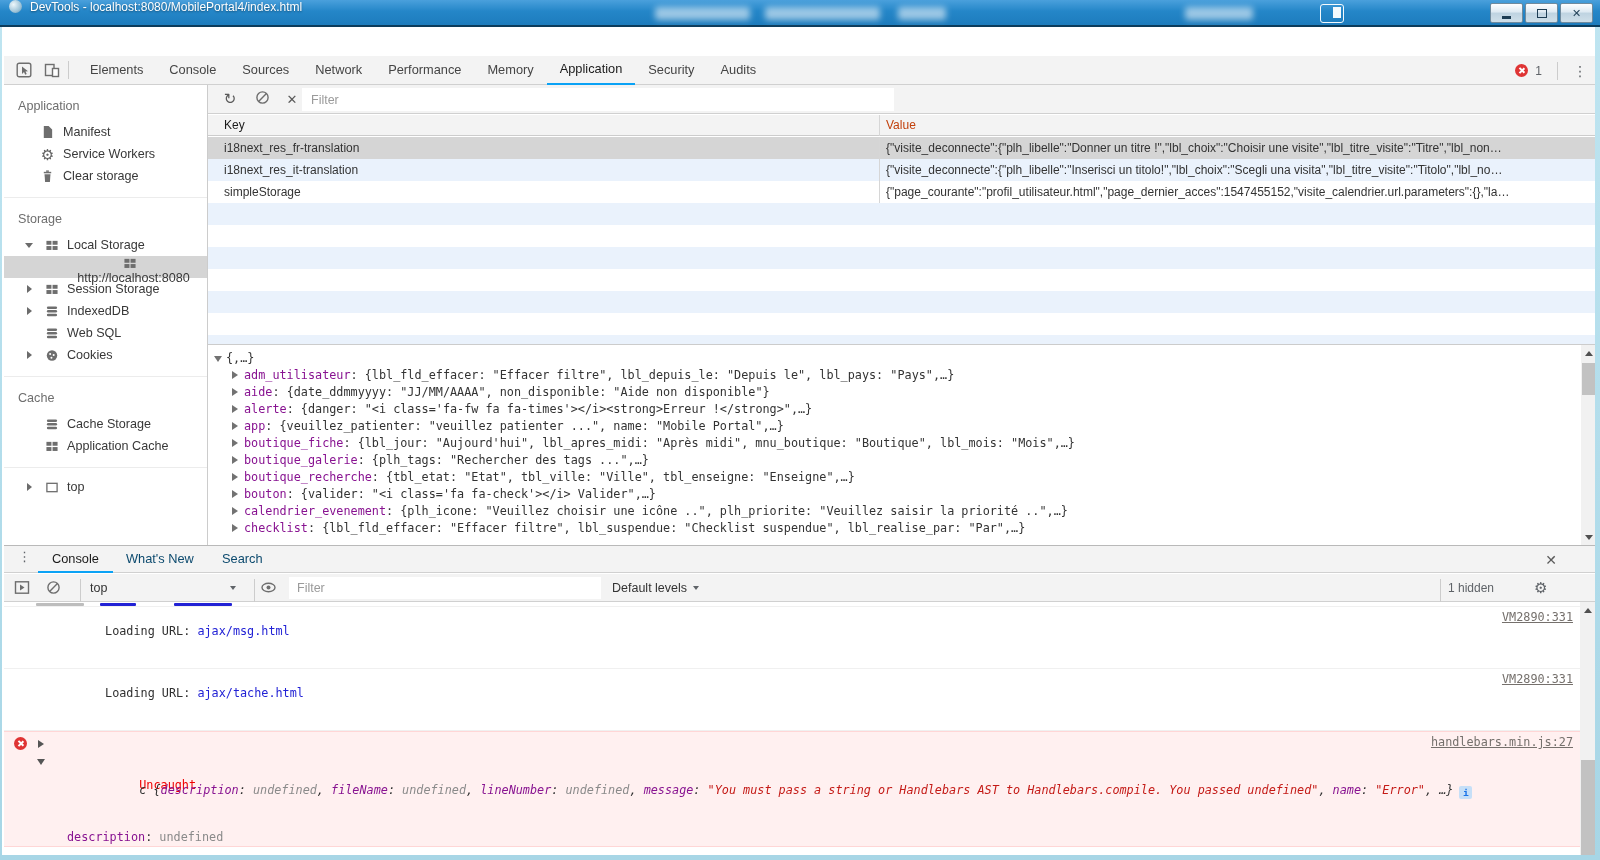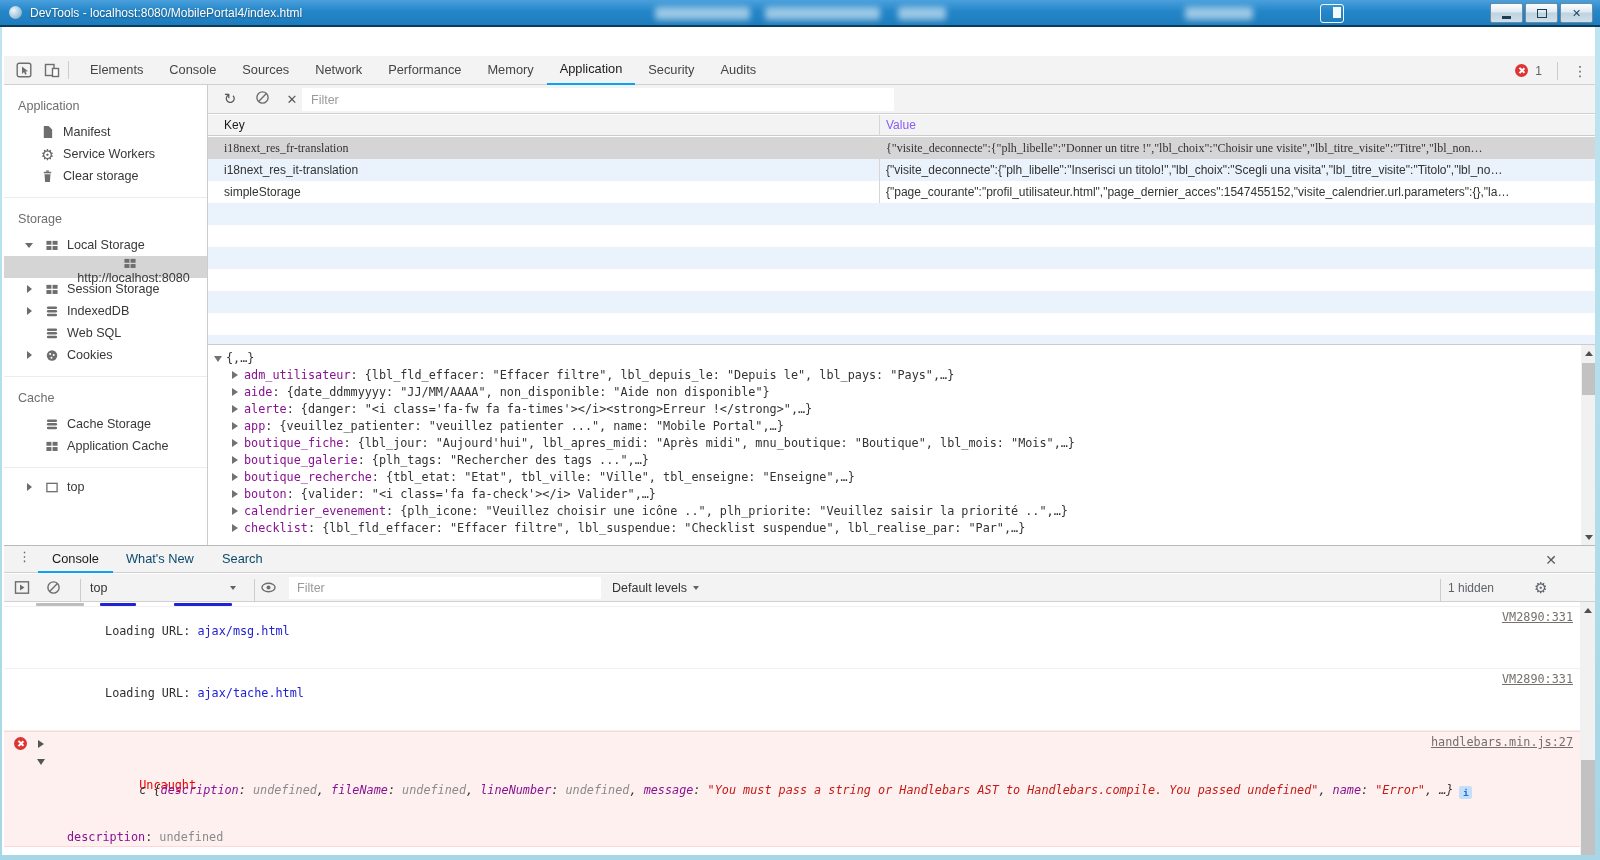--- a/index.html
+++ b/index.html
@@ -5,21 +5,21 @@
   * { margin:0; padding:0; box-sizing:border-box; }
   html,body { width:1600px; height:860px; overflow:hidden; }
   body { font-family:"Liberation Sans", sans-serif; font-size:12px; color:#333; }
   .frame { position:relative; width:1600px; height:860px;
            background:linear-gradient(180deg,#bfe5f1,#a7d6e6); }
   .app { position:absolute; left:2px; top:27px; width:1593px; height:828px; background:#fff; overflow:hidden; }
 
   
   .titlebar { position:absolute; left:0; top:0; width:1600px; height:27px;
     background:linear-gradient(180deg,#4aa0dc 0%, #2486c8 45%, #1d7cbd 100%);
-    border-bottom:2px solid #0c3c5c; display:flex; align-items:center; z-index:10;}
+    border-bottom:2px solid #0c3c5c; display:flex; align-items:flex-start; z-index:10;}
   .tb-appicon { width:13px; height:13px; margin:0 8px 0 9px; border-radius:50%;
     background:radial-gradient(circle at 35% 35%, #eef7fb, #9fc4d8 60%, #5b8fae); }
   .tb-title { color:#fff; font-size:12px; text-shadow:0 1px 2px rgba(0,0,0,.4); }
   .blur-blob { position:absolute; top:7px; height:13px; border-radius:3px;
     background:rgba(255,255,255,.55); filter:blur(3px); }
   .tb-sideicon { position:absolute; left:1320px; top:4px; width:24px; height:19px;
     border:1.5px solid rgba(255,255,255,.95); border-radius:3px; }
   .tb-sideicon i { position:absolute; right:2px; top:2px; width:8px; height:11px; background:rgba(255,255,255,.95); display:block;}
   .win-btns { position:absolute; right:7px; top:3px; display:flex; gap:2px; }
   .win-btn { width:33px; height:20px; border:1px solid #6f8a9d; border-radius:2px;
@@ -63,27 +63,27 @@
   .panel { position:absolute; left:206px; top:58px; width:1389px; height:460px; background:#fff;}
   .panel-toolbar { position:absolute; left:0; top:0; width:100%; height:29px; background:#f3f3f3;
     border-bottom:1px solid #d0d0d0; display:flex; align-items:center;}
   .ptb-icon { margin-left:14px; color:#5a5a5a; font-size:15px; width:16px; text-align:center; }
   .filter-input { position:absolute; left:94px; top:3px; width:592px; height:23px; border:none; outline:none;
     background:#fff; font-size:12.5px; padding-left:9px; color:#333; font-family:"Liberation Sans",sans-serif;}
   .filter-input::placeholder { color:#9a9a9a; }
   .dg-header { position:absolute; left:0; top:30px; width:100%; height:21px; background:#f3f3f3;
     border-bottom:1px solid #ccc; }
   .dg-key-h { position:absolute; left:16px; top:3px; color:#1a1a1a;}
-  .dg-val-h { position:absolute; left:678px; top:3px; color:#8b5cf6;}
+  .dg-val-h { position:absolute; left:678px; top:3px; color:#c2410c;}
   .col-div { position:absolute; left:671px; top:0; width:1px; background:#d6d6d6; }
   .dg-rows { position:absolute; left:0; top:52px; width:100%; }
   .dg-row { position:relative; height:22px; line-height:22px; white-space:nowrap; overflow:hidden; cursor:default;}
   .dg-row .k { position:absolute; left:16px; }
   .dg-row .v { position:absolute; left:678px; right:4px; overflow:hidden; }
-  .row-sel { background:#d5d5d5;font-family:Liberation Serif, serif; }
+  .row-sel { background:#d5d5d5; }
   .row-alt { background:#eaf2fc; }
   .dg-filler { position:absolute; left:0; top:118px; width:100%; height:141px;
     background:repeating-linear-gradient(to bottom,#eaf2fc 0 22px,#ffffff 22px 44px); }
   .preview { position:absolute; left:0; top:259px; width:100%; height:201px; border-top:1px solid #ccc;
     background:#fff; font-family:"DejaVu Sans Mono",monospace; font-size:11.8px; padding:5px 20px 0 6px; overflow:hidden;}
   .pv-line { height:17px; line-height:17px; white-space:nowrap; position:relative; padding-left:30px;}
   .pv-line.root { padding-left:12px; }
   .pv-tri-d { position:absolute; left:0px; top:6px; width:0; height:0; border-top:6px solid #727272;
     border-left:4.5px solid transparent; border-right:4.5px solid transparent;}
   .pv-tri-r { position:absolute; left:18px; top:4px; width:0; height:0; border-left:6px solid #727272;

